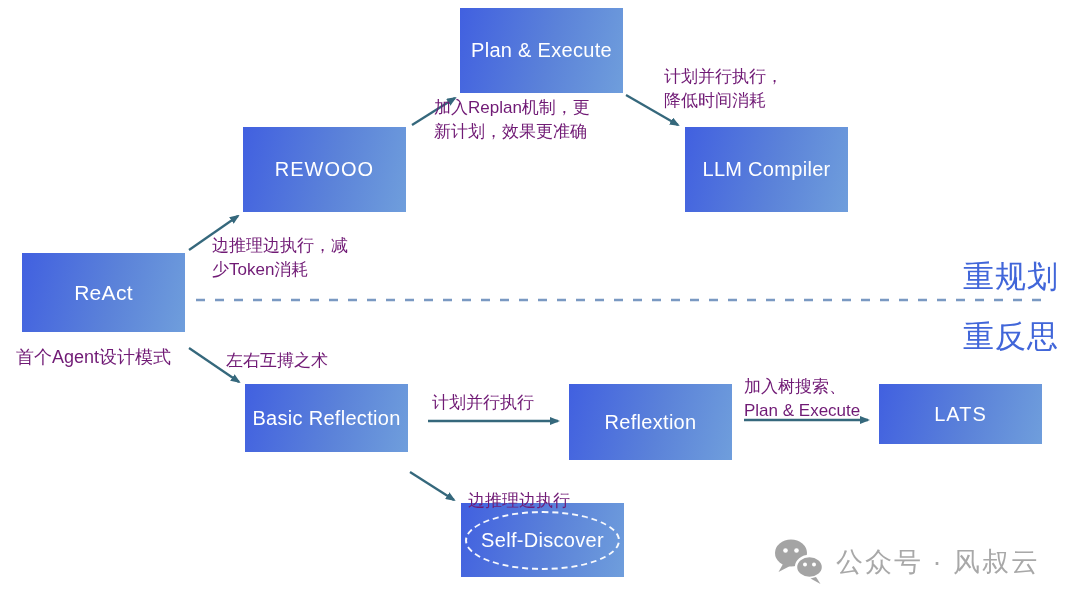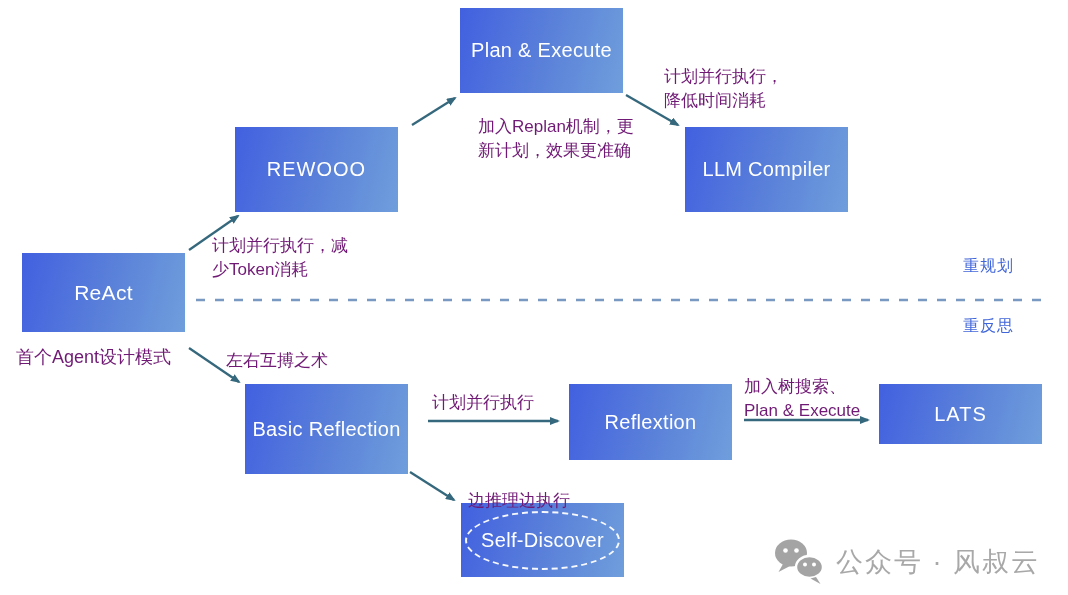--- a/index.html
+++ b/index.html
@@ -30,24 +30,24 @@
     color: #ffffff;
     display: flex;
     align-items: center;
     justify-content: center;
     font-size: 20px;
     font-weight: 400;
     letter-spacing: 0.3px;
     white-space: nowrap;
   }
   #n-react            { left: 22px;  top: 253px; height: 79px; font-size: 21px; }
-  #n-rewooo           { left: 235px; top: 127px; letter-spacing: 1px; align-items: center; }
+  #n-rewooo           { left: 243px; top: 127px; letter-spacing: 1px; align-items: center; }
   #n-plan-execute     { left: 460px; top: 8px; }
   #n-llm-compiler     { left: 685px; top: 127px; }
-  #n-basic-reflection { left: 245px; top: 384px; height: 90px; }
+  #n-basic-reflection { left: 245px; top: 384px; height: 68px; }
   #n-reflextion       { left: 569px; top: 384px; height: 76px; }
   #n-lats             { left: 879px; top: 384px; height: 60px; letter-spacing: 1px; }
   #n-self-discover    { left: 461px; top: 503px; height: 74px; }
   .ellipse-frame {
     position: absolute;
     inset: 8px 4px 7px 4px;
     border: 2.5px dashed rgba(255,255,255,0.95);
     border-radius: 50%;
     display: flex;
     align-items: center;
@@ -55,30 +55,30 @@
   }
   .note {
     position: absolute;
     color: #701a75;
     font-size: 17px;
     line-height: 1.42;
     white-space: pre-line;
   }
   #note-first-agent { left: 16px;  top: 345px; font-size: 18px; }
   #note-planning    { left: 212px; top: 234px; }
-  #note-replan      { left: 434px; top: 115px; margin-left: 44px; }
+  #note-replan      { left: 434px; top: 96px; }
   #note-parallel    { left: 664px; top: 65px; }
   #note-zuoyou      { left: 226px; top: 349px; }
   #note-reinforce   { left: 432px; top: 391px; }
   #note-tree        { left: 744px; top: 375px; }
   #note-reasoning   { left: 468px; top: 489px; }
   .region-label {
     position: absolute;
     color: #4166d9;
-    font-size: 16px;
+    font-size: 31px;
     font-weight: 400;
     letter-spacing: 1px;
     text-align: center;
   }
   #region-top    { left: 963px; top: 256px; }
   #region-bottom { left: 963px; top: 316px; }
   .watermark {
     position: absolute;
     left: 774px;
     top: 538px;
@@ -137,21 +137,21 @@
   <div class="node" id="n-lats">
     <span>LATS</span>
   </div>
   <div class="node" id="n-self-discover">
     <div class="ellipse-frame">
       <span>Self-Discover</span>
     </div>
   </div>
 
   <div class="note" id="note-first-agent">首个Agent设计模式</div>
-  <div class="note" id="note-planning">计划并行执行，减
+  <div class="note" id="note-planning">边推理边执行，减
 少Token消耗</div>
   <div class="note" id="note-replan">加入Replan机制，更
 新计划，效果更准确</div>
   <div class="note" id="note-parallel">计划并行执行，
 降低时间消耗</div>
   <div class="note" id="note-zuoyou">左右互搏之术</div>
   <div class="note" id="note-reinforce">计划并行执行</div>
   <div class="note" id="note-tree">加入树搜索、
 Plan &amp; Execute</div>
   <div class="note" id="note-reasoning">边推理边执行</div>

